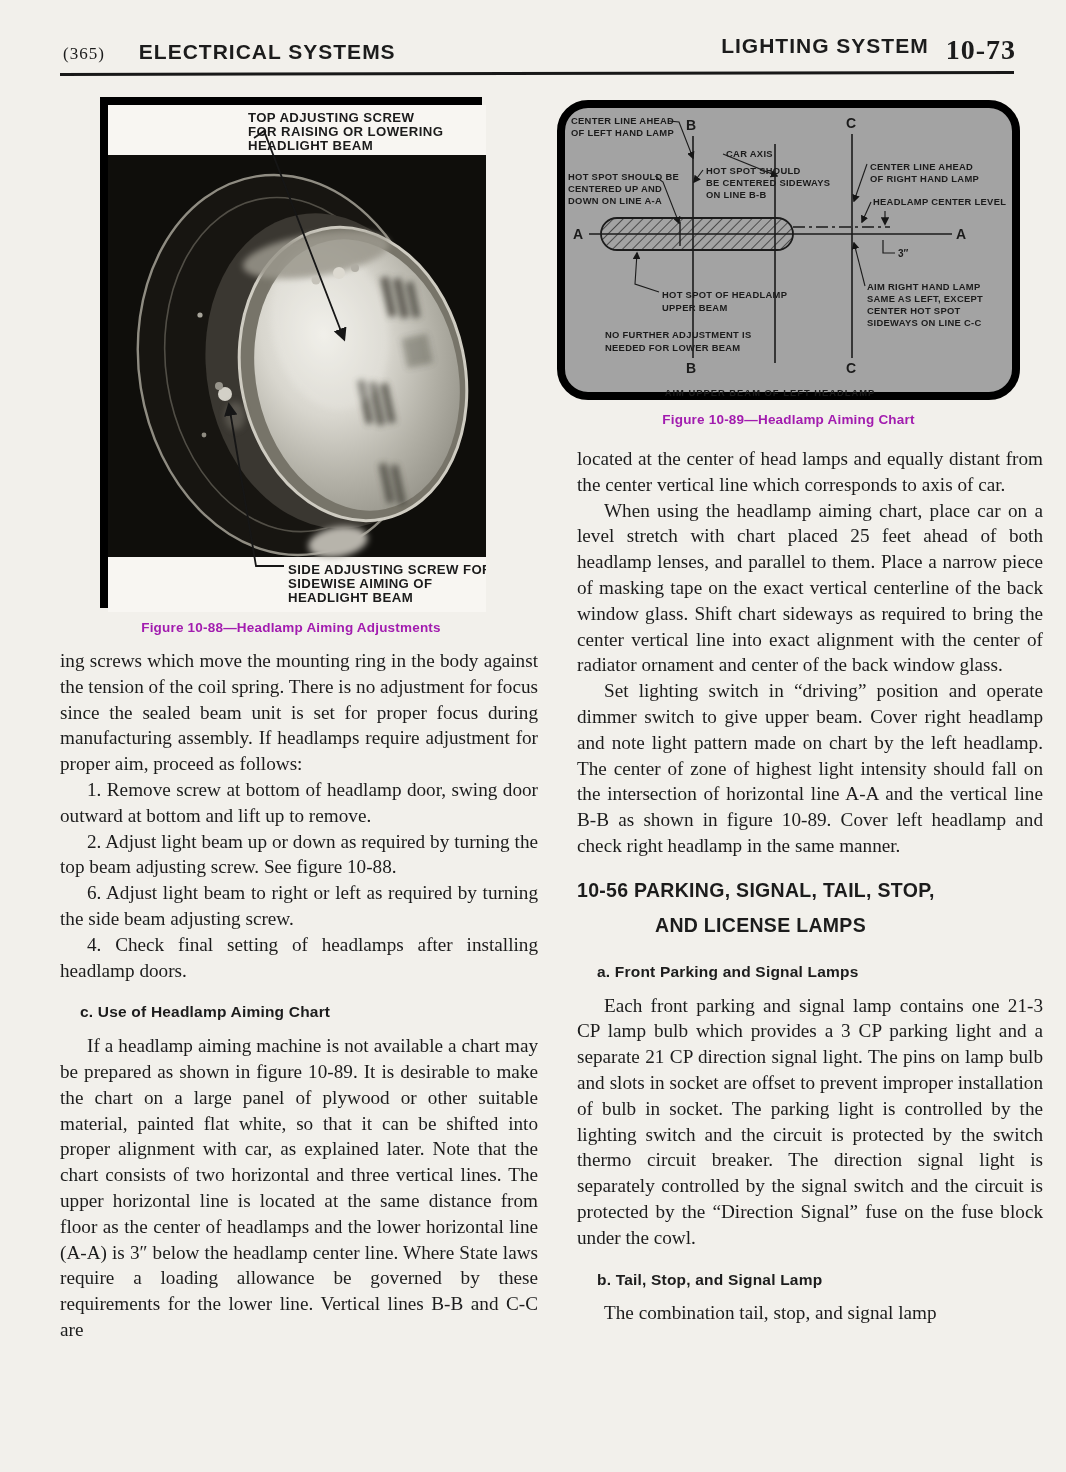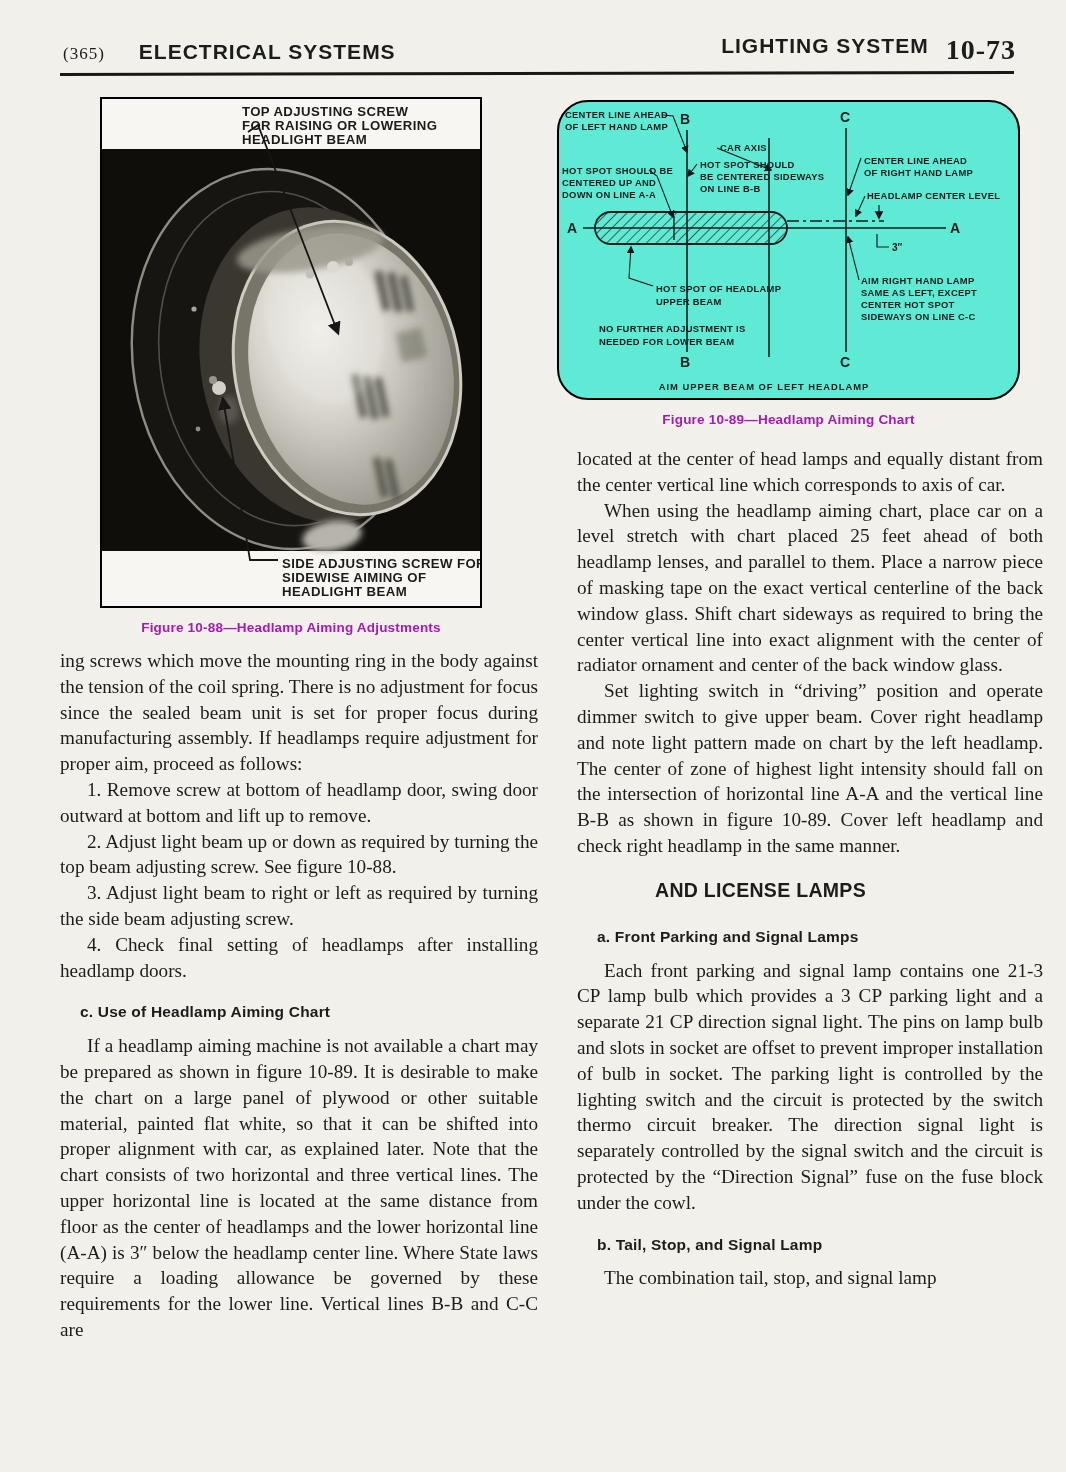--- a/index.html
+++ b/index.html
@@ -7,21 +7,21 @@
         font-family:"Liberation Serif",serif;color:#1c1c1c;overflow:hidden;}
   
   .hdr-left{position:absolute;left:63px;top:40px;display:flex;align-items:baseline;gap:34px;}
   .hdr-pageno{font-size:17px;letter-spacing:1px;}
   .hdr-title{font-family:"Liberation Sans",sans-serif;font-weight:700;font-size:21px;letter-spacing:1px;}
   .hdr-right{position:absolute;right:50px;top:34px;display:flex;align-items:flex-start;gap:17px;}
   .hdr-title-r{font-family:"Liberation Sans",sans-serif;font-weight:700;font-size:21px;letter-spacing:1px;}
   .hdr-pageno-r{font-family:Liberation Serif, serif;font-weight:700;font-size:28px;letter-spacing:1px;}
   .hdr-rule{position:absolute;left:60px;right:52px;top:72px;height:3px;background:#181818;transform:rotate(-0.12deg);}
   
-  .figframe{position:absolute;border:2px solid #000000;background:#5eead4;box-sizing:border-box;}
+  .figframe{position:absolute;border:8px solid #000000;background:#a3a3a3;box-sizing:border-box;}
   #fig88{left:100px;top:97px;width:382px;height:511px;}
   #fig89{left:557px;top:100px;width:463px;height:300px;border-radius:31px;}
   .figcaption{position:absolute;font-family:"Liberation Sans",sans-serif;font-weight:700;
               font-size:13.5px;letter-spacing:.2px;text-align:center;color:#a21caf;}
   #cap88{left:100px;top:620px;width:382px;}
   #cap89{left:557px;top:412px;width:463px;}
   
   .coltext{position:absolute;width:478px;font-size:19.2px;line-height:25.8px;text-align:justify;}
   #coltext-left{left:60px;top:648px;}
   #coltext-right{left:557px;top:446px;width:466px;margin-left:20px;}
@@ -173,31 +173,32 @@
       <text class="dlabel" x="302" y="218">SIDEWAYS ON LINE C-C</text>
       <text class="dlabel" x="205" y="288" text-anchor="middle" style="letter-spacing:1px">AIM UPPER BEAM OF LEFT HEADLAMP</text>
     </svg>
   </div>
   <div class="figcaption" id="cap89">Figure 10-89—Headlamp Aiming Chart</div>
 
   <div class="coltext" id="coltext-left">
     <p class="para noindent">ing screws which move the mounting ring in the body against the tension of the coil spring. There is no adjustment for focus since the sealed beam unit is set for proper focus during manufacturing assembly. If headlamps require adjustment for proper aim, proceed as follows:</p>
     <p class="para">1.  Remove screw at bottom of headlamp door, swing door outward at bottom and lift up to remove.</p>
     <p class="para">2.  Adjust light beam up or down as required by turning the top beam adjusting screw. See figure 10-88.</p>
-    <p class="para">3.  Adjust light beam to right or left as required by turning the side beam adjusting screw.</p>
+    <p class="para">6.  Adjust light beam to right or left as required by turning the side beam adjusting screw.</p>
     <p class="para">4.  Check final setting of headlamps after installing headlamp doors.</p>
     <div class="h-sub">c.  Use of Headlamp Aiming Chart</div>
     <p class="para">If a headlamp aiming machine is not available a chart may be prepared as shown in figure 10-89. It is desirable to make the chart on a large panel of plywood or other suitable material, painted flat white, so that it can be shifted into proper alignment with car, as explained later. Note that the chart consists of two horizontal and three vertical lines. The upper horizontal line is located at the same distance from floor as the center of headlamps and the lower horizontal line (A-A) is 3″ below the headlamp center line. Where State laws require a loading allowance be governed by these requirements for the lower line. Vertical lines B-B and C-C are</p>
   </div>
 
   <div class="coltext" id="coltext-right">
     <p class="para noindent">located at the center of head lamps and equally distant from the center vertical line which corresponds to axis of car.</p>
     <p class="para">When using the headlamp aiming chart, place car on a level stretch with chart placed 25 feet ahead of both headlamp lenses, and parallel to them. Place a narrow piece of masking tape on the exact vertical centerline of the back window glass. Shift chart sideways as required to bring the center vertical line into exact alignment with the center of radiator ornament and center of the back window glass.</p>
     <p class="para">Set lighting switch in “driving” position and operate dimmer switch to give upper beam. Cover right headlamp and note light pattern made on chart by the left headlamp. The center of zone of highest light intensity should fall on the intersection of horizontal line A-A and the vertical line B-B as shown in figure 10-89. Cover left headlamp and check right headlamp in the same manner.</p>
     <div class="h-section">
+      <span>10-56  PARKING, SIGNAL, TAIL, STOP,</span>
       <span class="l2">AND LICENSE LAMPS</span>
     </div>
     <div class="h-sub">a.  Front Parking and Signal Lamps</div>
     <p class="para">Each front parking and signal lamp contains one 21-3 CP lamp bulb which provides a 3 CP parking light and a separate 21 CP direction signal light. The pins on lamp bulb and slots in socket are offset to prevent improper installation of bulb in socket. The parking light is controlled by the lighting switch and the circuit is protected by the switch thermo circuit breaker. The direction signal light is separately controlled by the signal switch and the circuit is protected by the “Direction Signal” fuse on the fuse block under the cowl.</p>
     <div class="h-sub">b.  Tail, Stop, and Signal Lamp</div>
     <p class="para">The combination tail, stop, and signal lamp</p>
   </div>
 
 </div>
 

